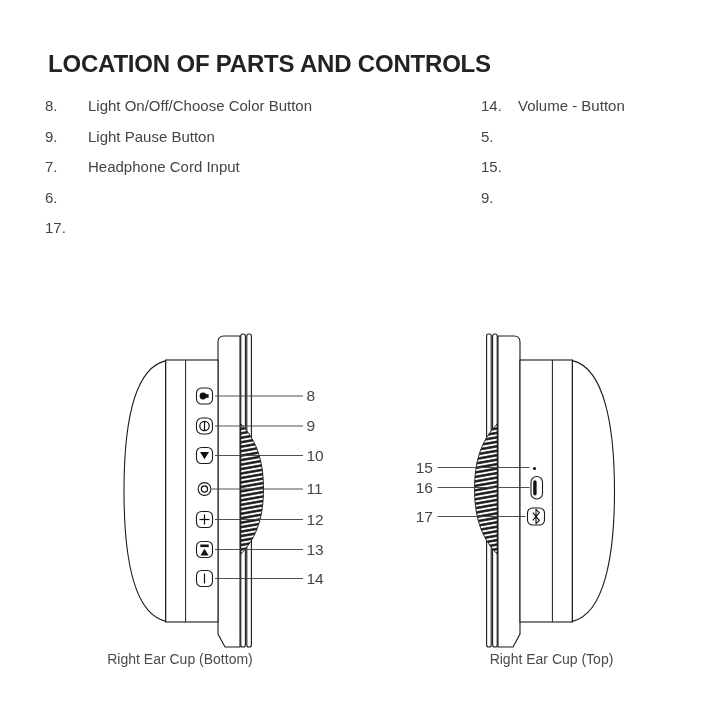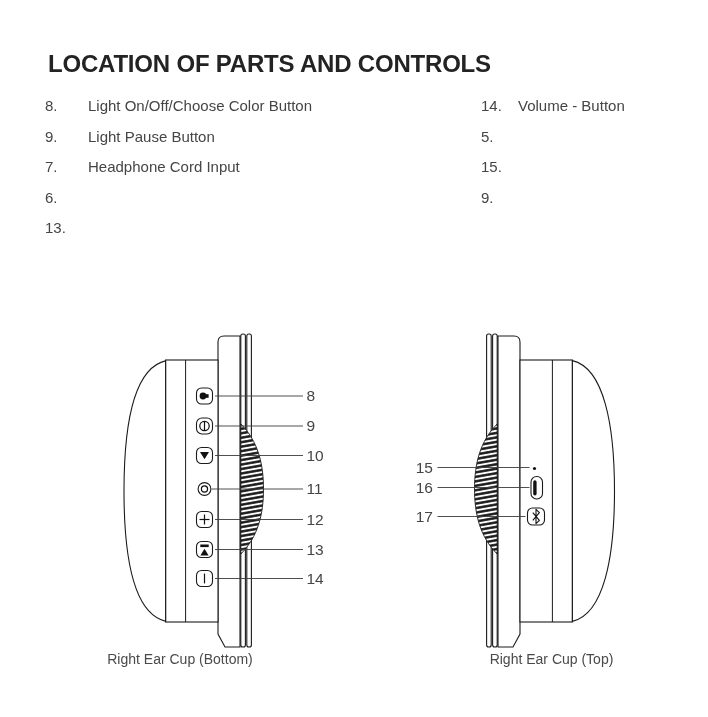--- a/index.html
+++ b/index.html
@@ -44,21 +44,21 @@
     <span class="lbl">Light Pause Button</span>
   </div>
   <div class="li">
     <span class="num">7.</span>
     <span class="lbl">Headphone Cord Input</span>
   </div>
   <div class="li">
     <span class="num">6.</span>
   </div>
   <div class="li">
-    <span class="num">13.</span>
+    <span class="num">17.</span>
   </div>
 </div>
 
 <div class="list list-right">
   <div class="li">
     <span class="num">14.</span>
     <span class="lbl">Volume - Button</span>
   </div>
   <div class="li">
     <span class="num">5.</span>

